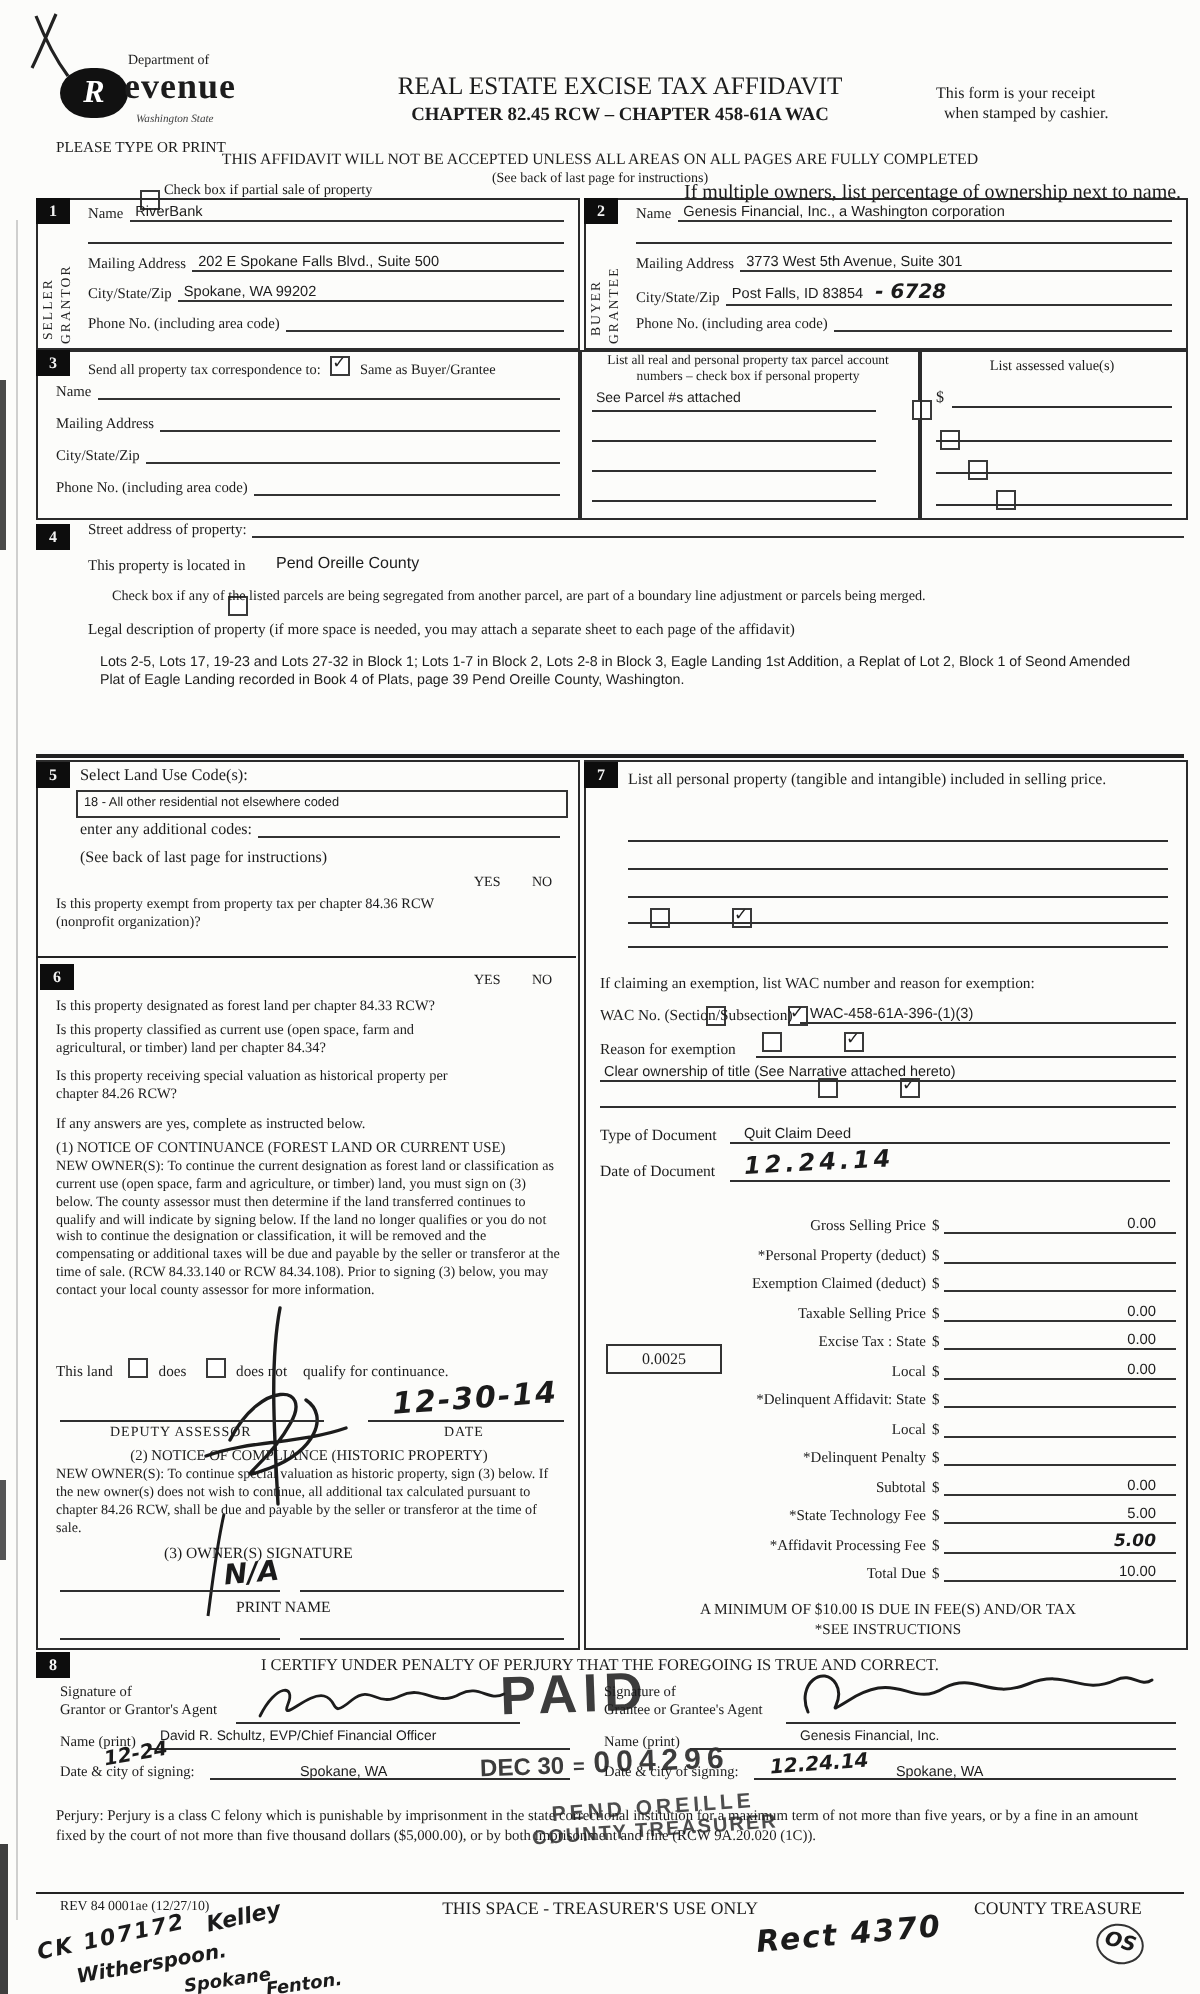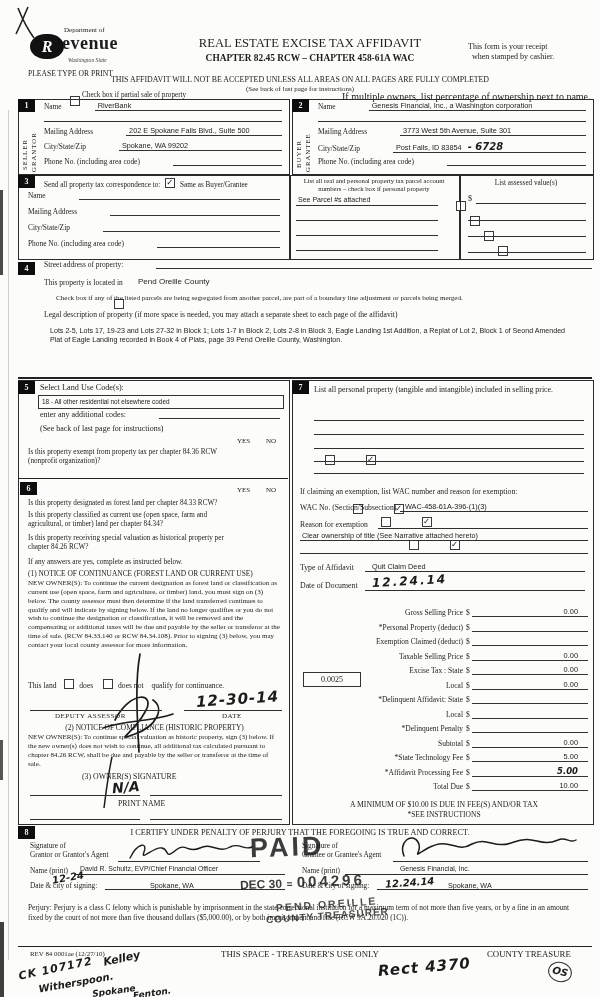--- a/index.html
+++ b/index.html
@@ -13,21 +13,21 @@
   .hw{font-family:"DejaVu Sans",sans-serif;font-style:italic;font-weight:bold;color:#1b1b1b;}
   .box{position:absolute;border:1.4px solid #2b2b2b;}
   .badge{position:absolute;width:17px;height:13px;background:#0d0d0d;color:#f2f2f2;
          font-size:8px;font-weight:bold;text-align:center;line-height:13px;}
   .vlab{position:absolute;writing-mode:vertical-rl;transform:rotate(180deg);
         font-size:6.8px;letter-spacing:1px;color:#222;}
   .ln{position:absolute;border-bottom:0.9px solid #2f2f2f;height:0;}
   .thick{position:absolute;background:#222;}
   .frow{position:absolute;display:flex;align-items:flex-end;justify-content:flex-end;}
   .frow .lab{white-space:nowrap;padding-right:3px;font-size:7.4px;}
-  .frow .fl{flex:1;border-bottom:0.9px solid #333;padding:0 2px 0 3px;font-size:7.3px;white-space:nowrap;margin-left:30px;}
+  .frow .fl{flex:1;border-bottom:0.9px solid #333;padding:0 2px 0 3px;font-size:7.3px;white-space:nowrap;}
   .cb{display:inline-block;width:8px;height:8px;border:1px solid #3a3a3a;background:#fff;
       position:relative;vertical-align:-1px;}
   .cb.on::after{content:"\2713";position:absolute;left:0px;top:-2.5px;font-size:8.5px;
       font-weight:bold;color:#222;font-family:"DejaVu Sans",sans-serif;}
   .q{position:absolute;font-size:7.2px;line-height:8.8px;}
   .para{position:absolute;font-size:7.05px;line-height:8.85px;text-align:left;}
   .stamp{position:absolute;font-family:"Liberation Sans",sans-serif;font-weight:bold;color:#222;opacity:.88;}
   svg.sig{position:absolute;overflow:visible;}
   .mrow{position:absolute;left:300px;width:288px;display:flex;align-items:flex-end;height:13px;}
   .mrow .mlab{width:163px;text-align:right;font-size:7.5px;white-space:nowrap;padding-right:3px;}
@@ -255,21 +255,21 @@
   <div class="ln" style="left:314px;top:473px;width:270px"></div>
   <div class="abs" style="left:300px;top:487px;font-size:7.7px">If claiming an exemption, list WAC number and reason for exemption:</div>
   <div class="abs" style="left:300px;top:503px;font-size:7.7px">WAC No. (Section/Subsection)</div>
   <div class="abs sans" style="left:405px;top:502px;font-size:7.3px">WAC-458-61A-396-(1)(3)</div>
   <div class="ln" style="left:400px;top:511px;width:188px"></div>
   <div class="abs" style="left:300px;top:520px;font-size:7.7px">Reason for exemption</div>
   <div class="ln" style="left:378px;top:528px;width:210px"></div>
   <div class="abs sans" style="left:302px;top:531px;font-size:7.2px">Clear ownership of title (See Narrative attached hereto)</div>
   <div class="ln" style="left:300px;top:540px;width:288px"></div>
   <div class="ln" style="left:300px;top:553px;width:288px"></div>
-  <div class="abs" style="left:300px;top:563px;font-size:7.8px">Type of Affidavit</div>
+  <div class="abs" style="left:300px;top:563px;font-size:7.8px">Type of Document</div>
   <div class="abs sans" style="left:372px;top:562px;font-size:7.3px">Quit Claim Deed</div>
   <div class="ln" style="left:365px;top:571px;width:220px"></div>
   <div class="abs" style="left:300px;top:581px;font-size:7.8px">Date of Document</div>
   <div class="abs hw" style="left:372px;top:574px;font-size:12px;transform:rotate(-3deg);letter-spacing:2px">12.24.14</div>
   <div class="ln" style="left:365px;top:590px;width:220px"></div>
 
   
   <div class="mrow" style="top:604px">
       <span class="mlab">Gross Selling Price</span>
       <span class="md">$</span>

